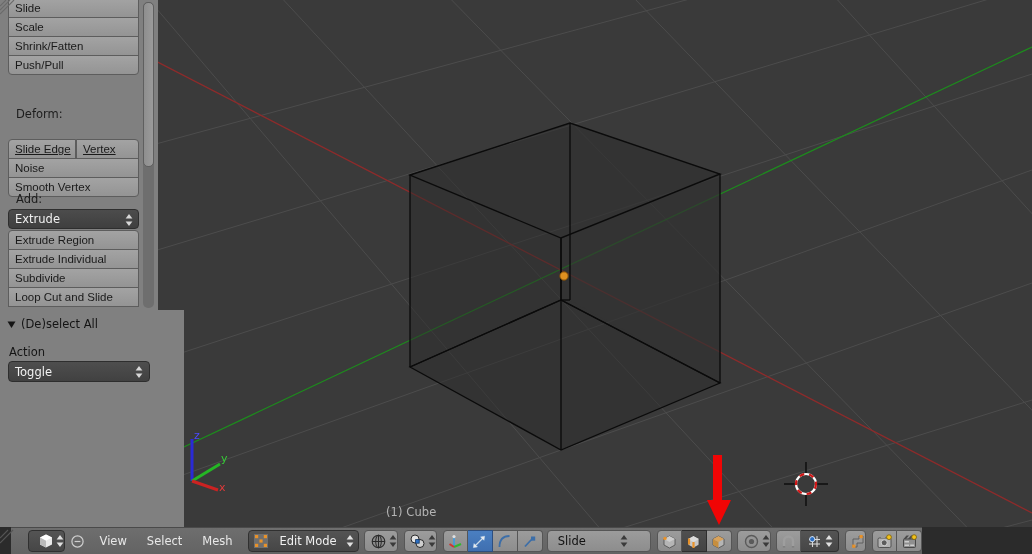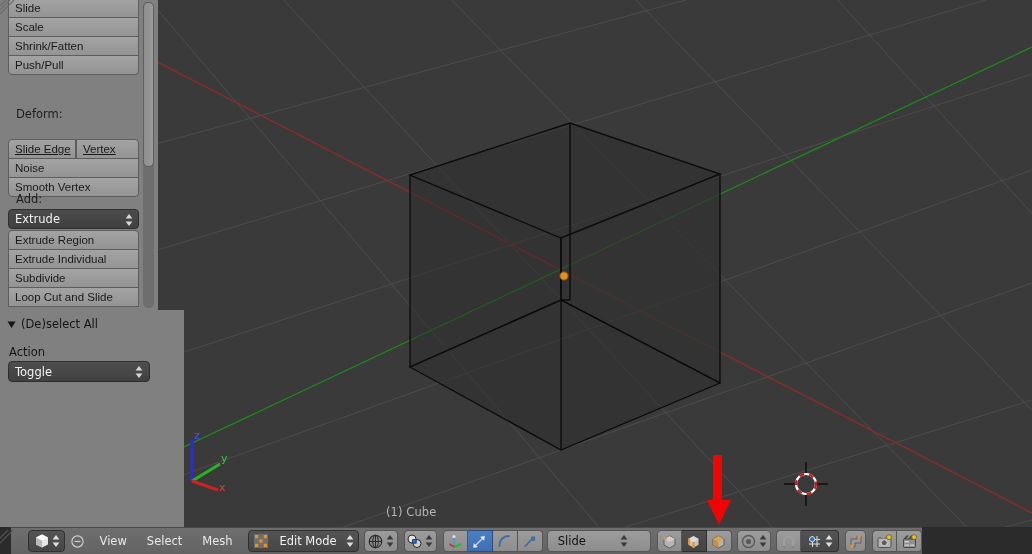--- a/index.html
+++ b/index.html
@@ -104,21 +104,21 @@
     display:flex; align-items:center; padding-left:17px;margin-left:11px;
   }
   .hgroup { display:flex; align-items:center; }
   .hbtn {
     height:21px; display:flex; align-items:center; justify-content:center;
     background:linear-gradient(#9c9c9c,#8d8d8d);
     border:1px solid #565656; color:#111; font-size:11.5px;
   }
   .hbtn.r-l { border-radius:4px 0 0 4px; }
   .hbtn.r-r { border-radius:0 4px 4px 0; }
-  .hbtn.r-all { border-radius:4px; }
+  .hbtn.r-all { border-radius:4px;justify-content:flex-end; }
   .hbtn.mid { border-left:none; }
   .hbtn.dark {
     background:linear-gradient(#545454,#464646);
     border-color:#303030; color:#f0f0f0;
   }
   .hbtn.active {
     background:linear-gradient(#4a7fc1,#3f6fb0);
     border-color:#2d4f80;
   }
   .hbtn.pressed {

